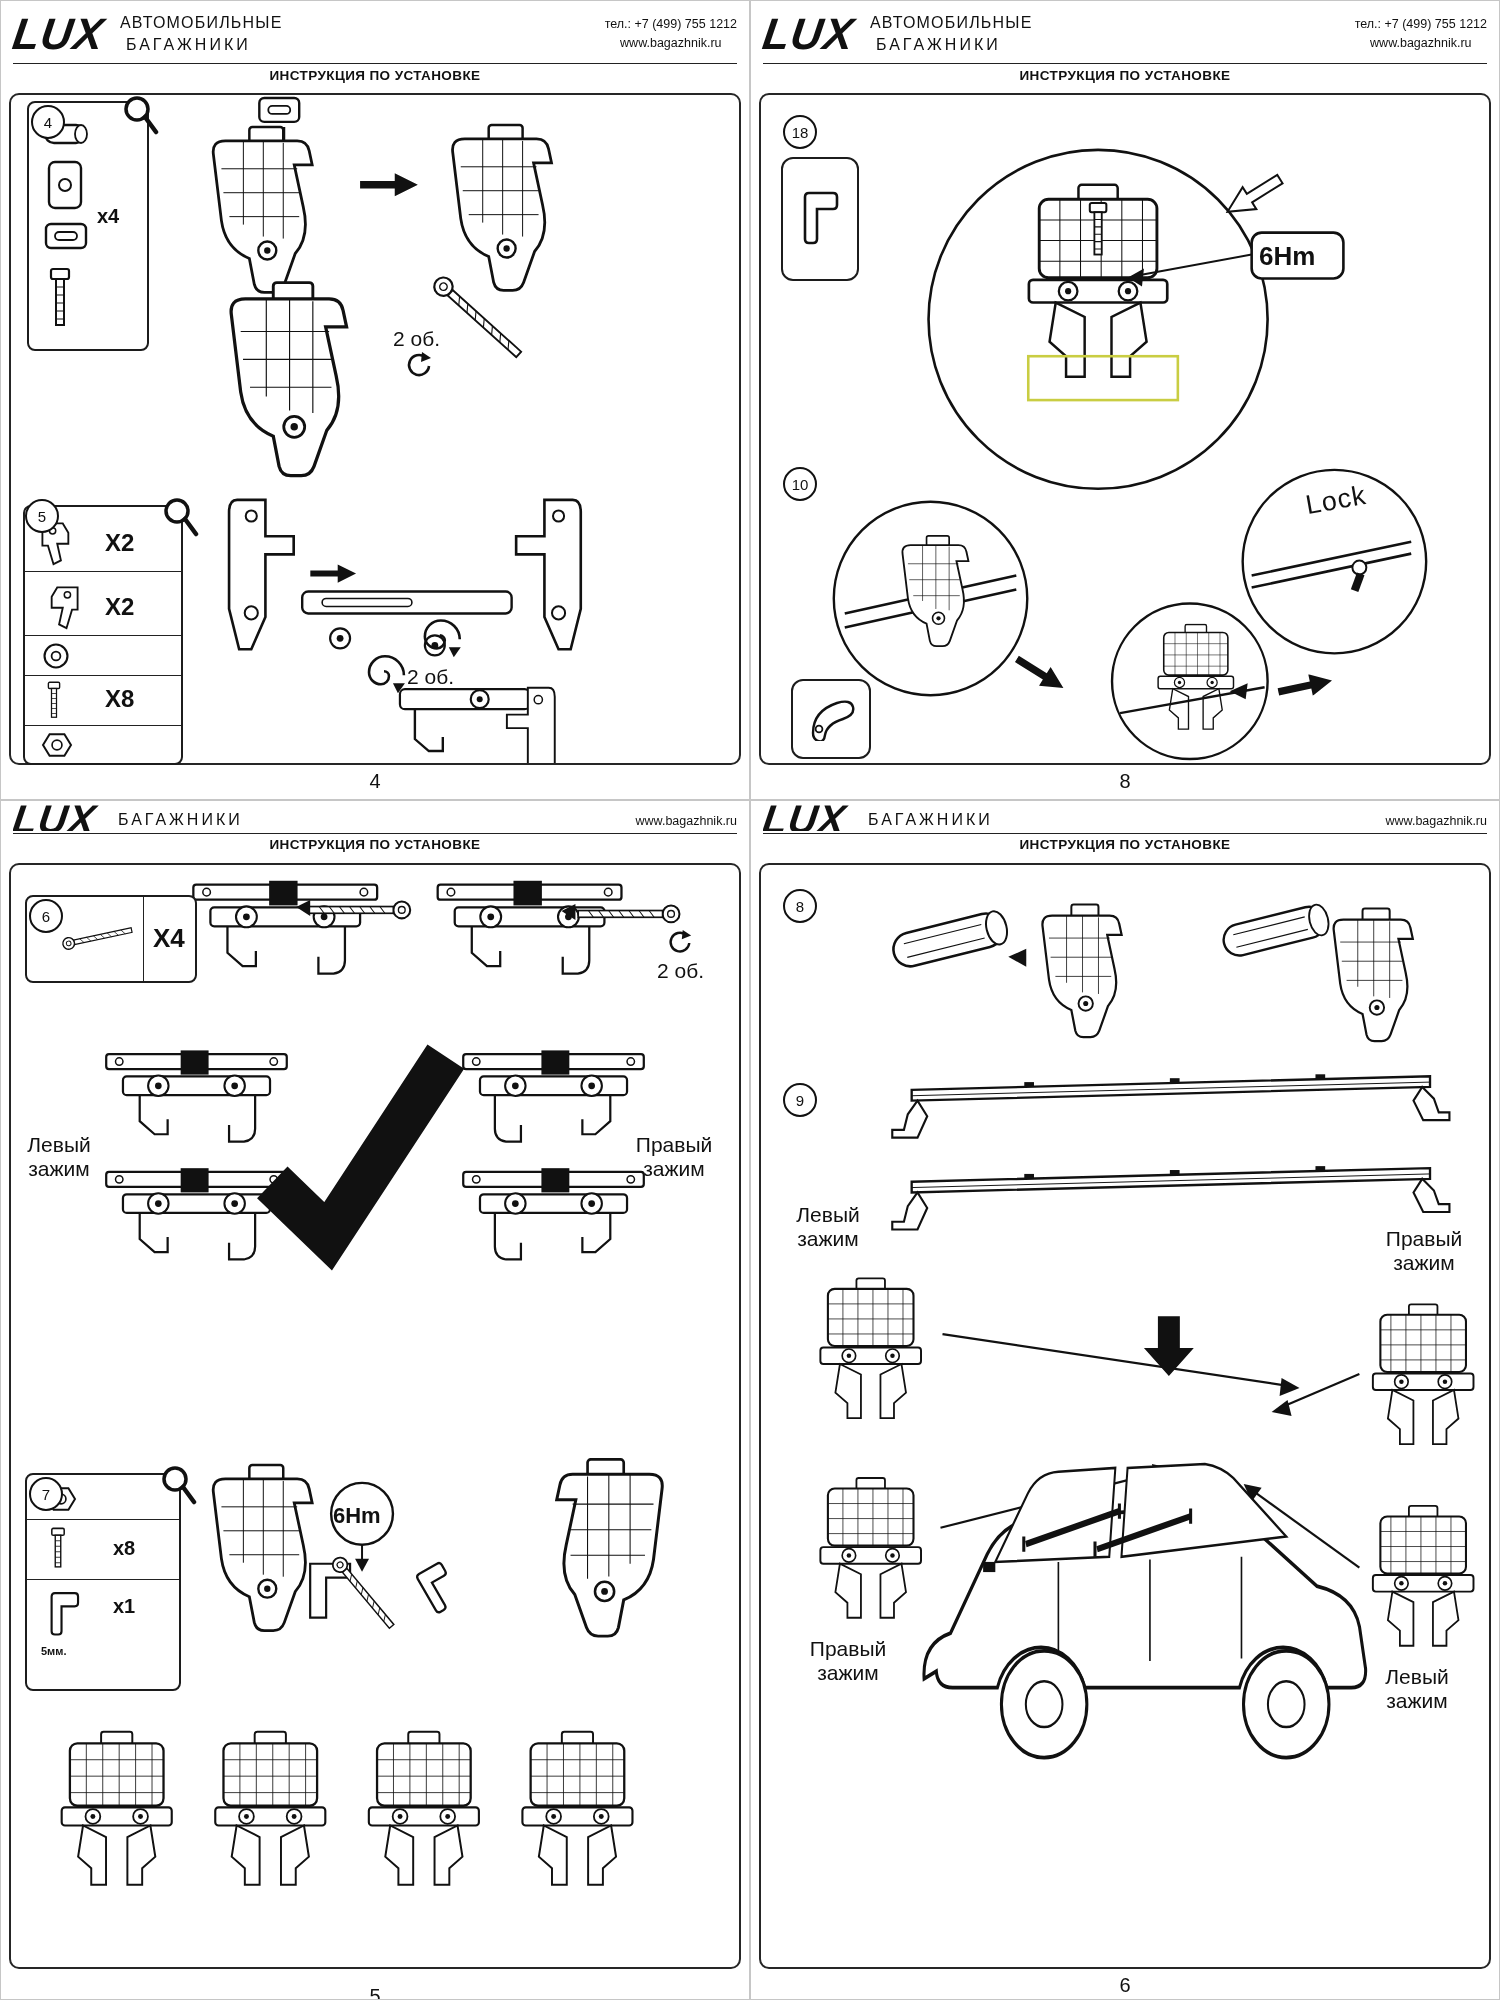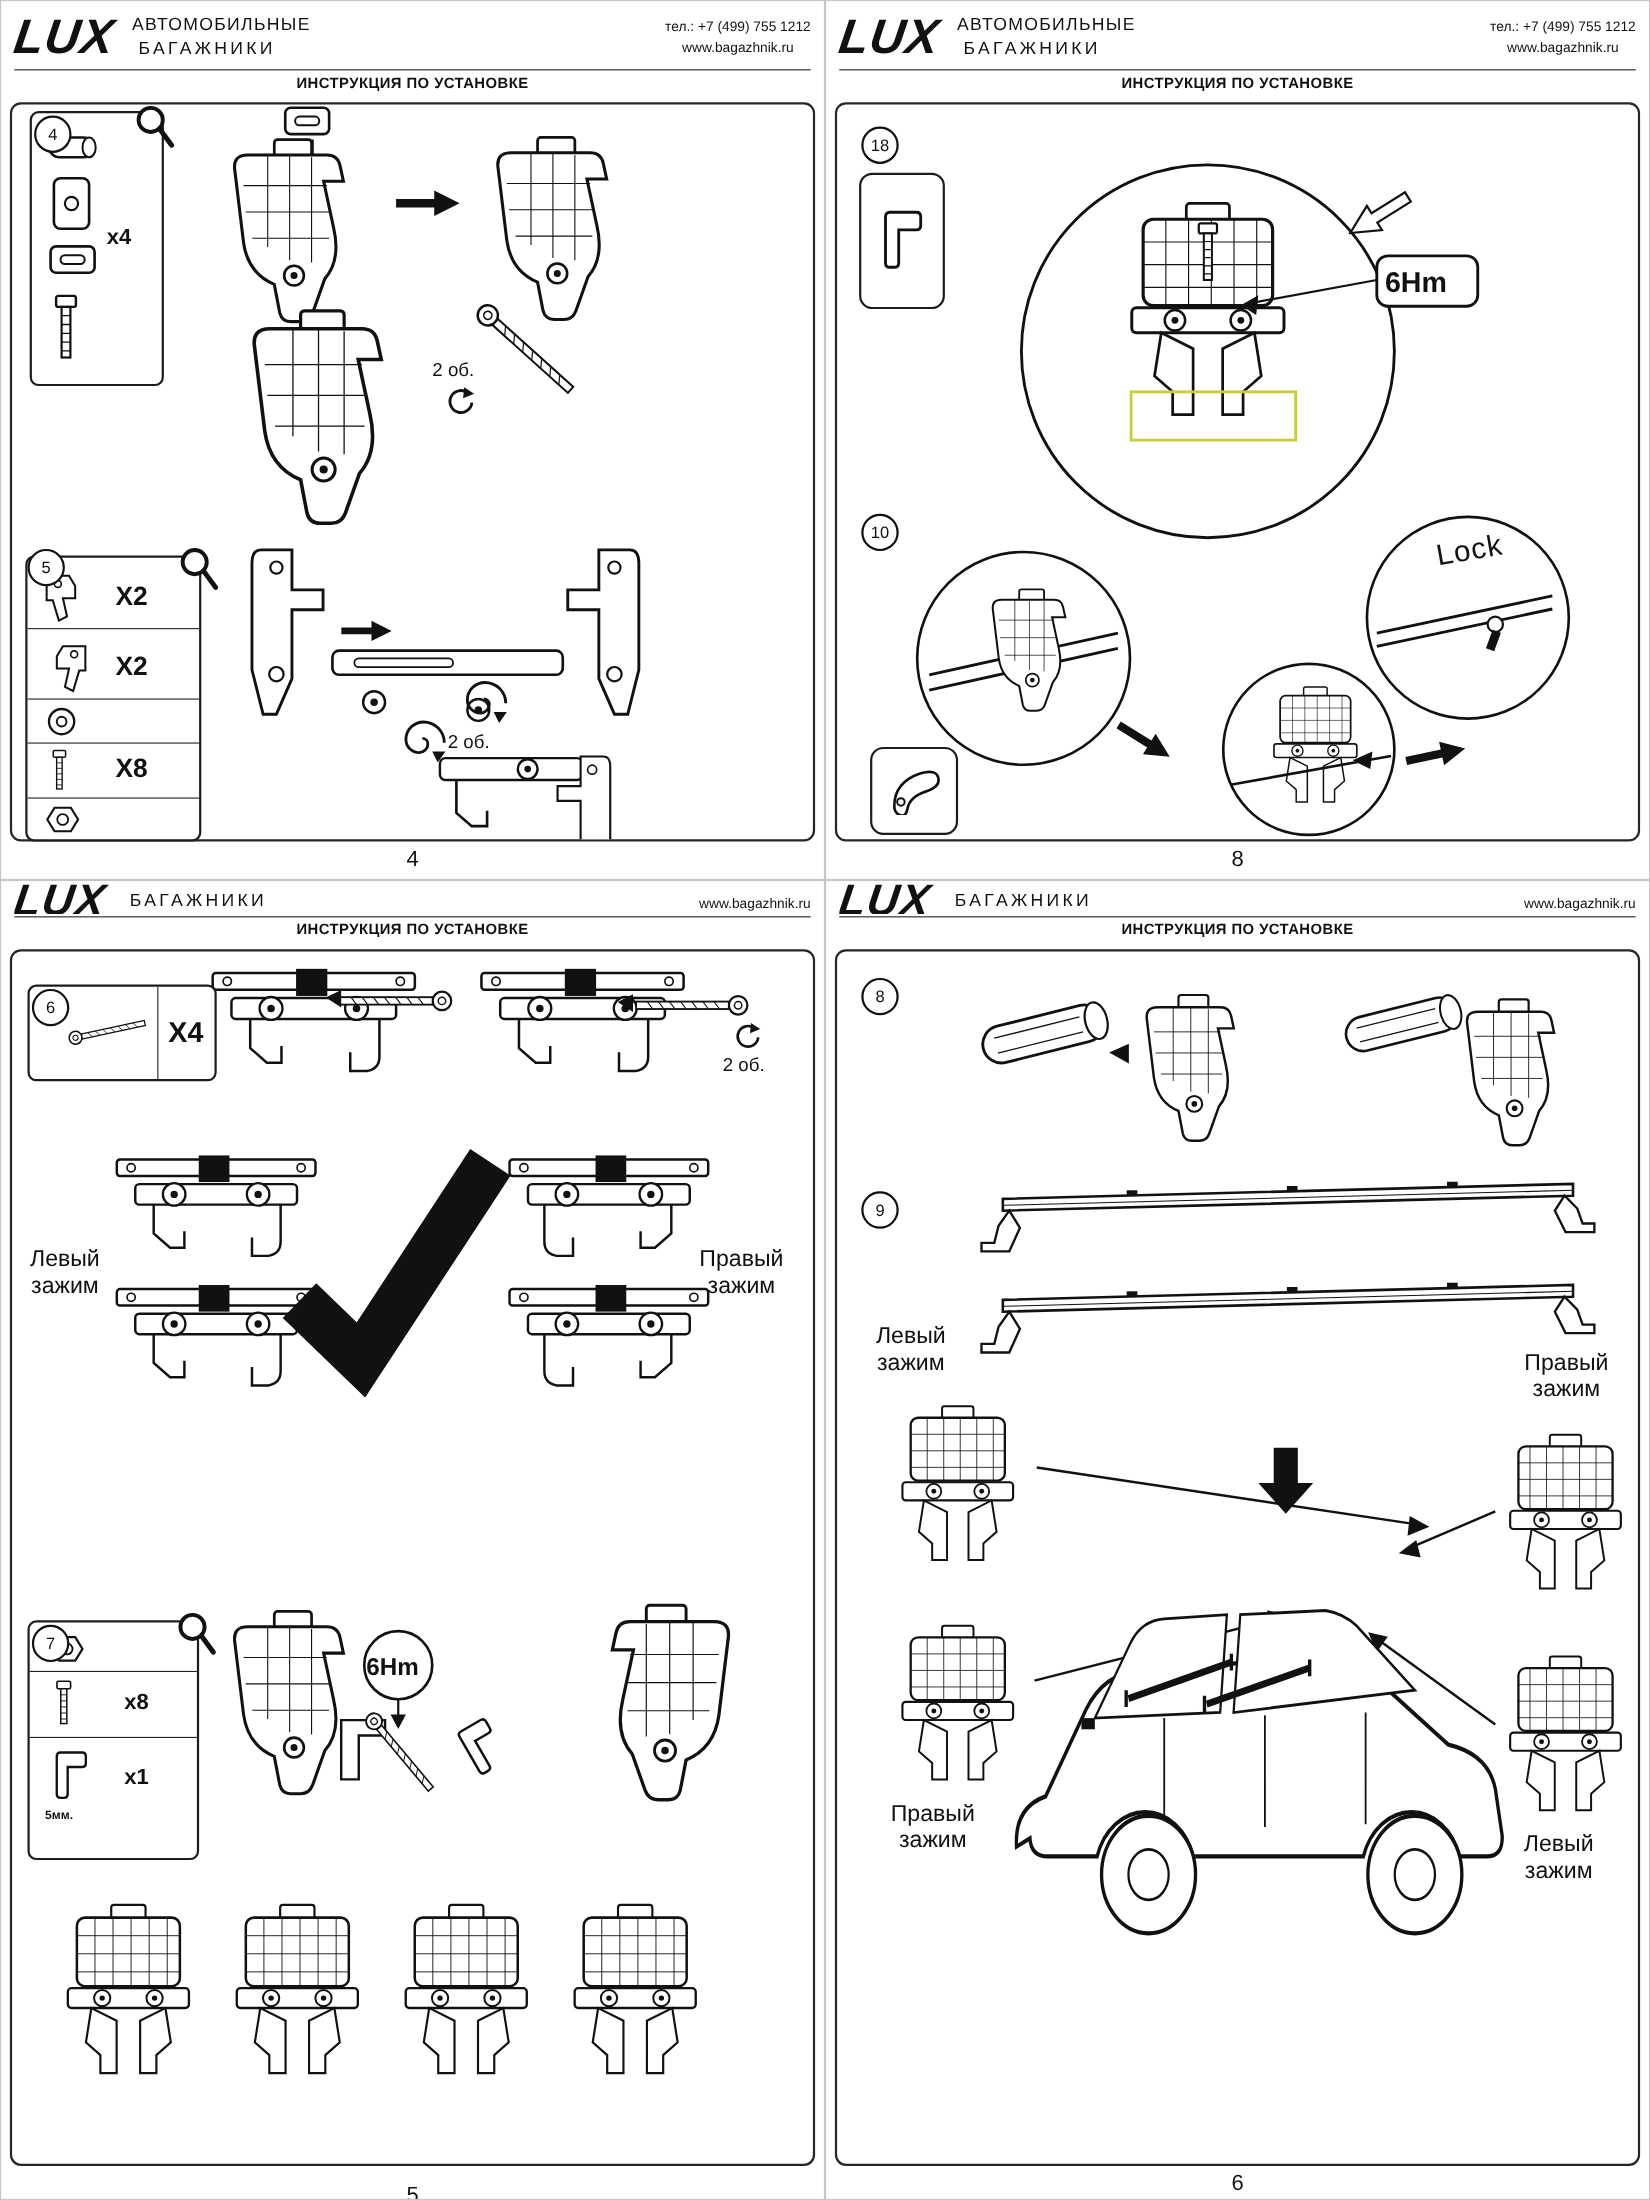--- a/index.html
+++ b/index.html
@@ -30,21 +30,21 @@
   #p6 .page-num{bottom:2px;}
 
   .diagram{position:absolute;left:0;top:0;width:100%;height:100%;}
   .ov{position:absolute;}
   .badge{position:absolute;width:30px;height:30px;border:2px solid #111;border-radius:50%;background:#fff;display:flex;align-items:center;justify-content:center;font-size:15px;z-index:3;}
   .panel{position:absolute;border:2px solid #1c1c1c;border-radius:8px;background:#fff;z-index:2;}
   .pic{position:absolute;}
   .qty{position:absolute;font-weight:bold;}
   .sep{position:absolute;left:0;right:0;border-top:1.5px solid #222;}
   .vsep{position:absolute;top:0;bottom:0;border-left:1.5px solid #222;}
-  .note{position:absolute;font-size:17px;z-index:2;}
+  .note{position:absolute;font-size:21px;z-index:2;}
   .lbl{position:absolute;font-size:21px;line-height:1.15;text-align:center;z-index:2;}
   .torque{position:absolute;font-weight:bold;z-index:3;text-align:left;}
   .cap{position:absolute;font-size:11px;font-weight:bold;}
 </style>
 </head>
 <body>
 
 <svg width="0" height="0" style="position:absolute" aria-hidden="true">
 <defs>
   <symbol id="s-mag" viewBox="0 0 36 40">
@@ -436,21 +436,21 @@
         </svg>
       <div class="sep" style="top:44px"></div>
       <svg class="pic" style="left:20px;top:52px;width:22px;height:44px">
           <use href="#s-boltV"></use>
         </svg>
       <div class="qty" style="left:86px;top:62px;font-size:20px;">x8</div>
       <div class="sep" style="top:104px"></div>
       <svg class="pic" style="left:18px;top:114px;width:38px;height:48px">
           <use href="#s-hexkey"></use>
         </svg>
-      <div class="qty" style="left:86px;top:130px;font-size:20px;">x1</div>
+      <div class="qty" style="left:86px;top:120px;font-size:20px;">x1</div>
       <div class="cap" style="left:14px;top:170px;">5мм.</div>
     </div>
     <svg class="ov" style="left:150px;top:600px;width:36px;height:40px;z-index:3">
         <use href="#s-mag"></use>
       </svg>
     <div class="torque" style="left:322px;top:638px;width:60px;font-size:22px;">6Hm</div>
   </div>
   <div class="page-num">5</div>
 </div>
 

